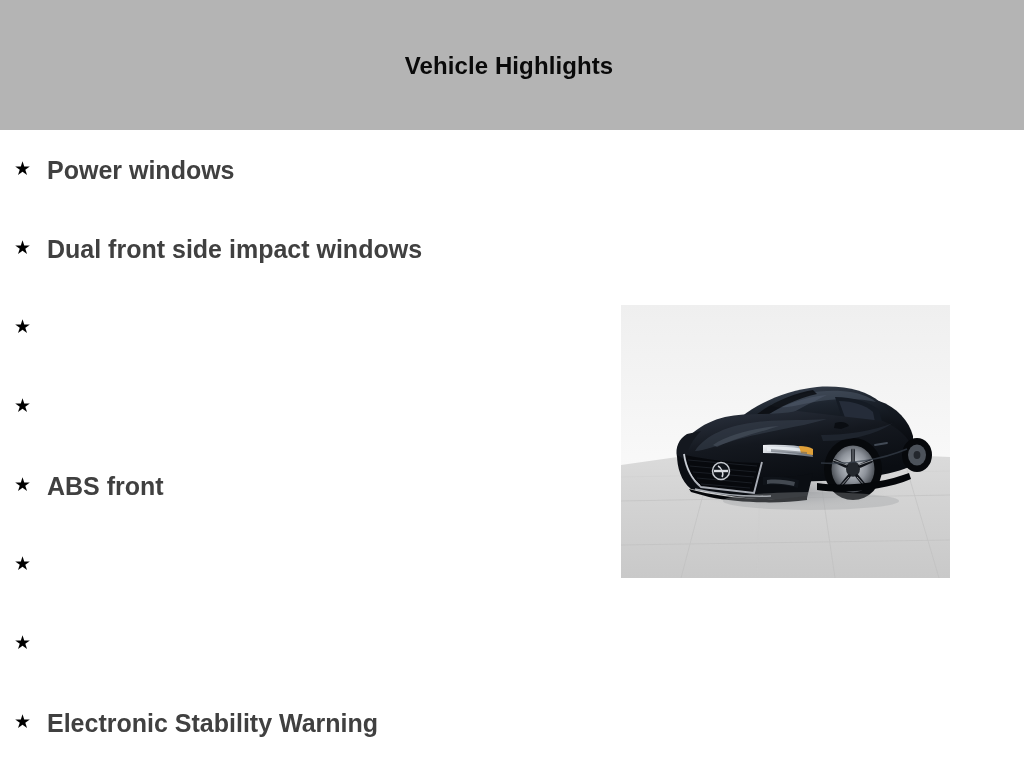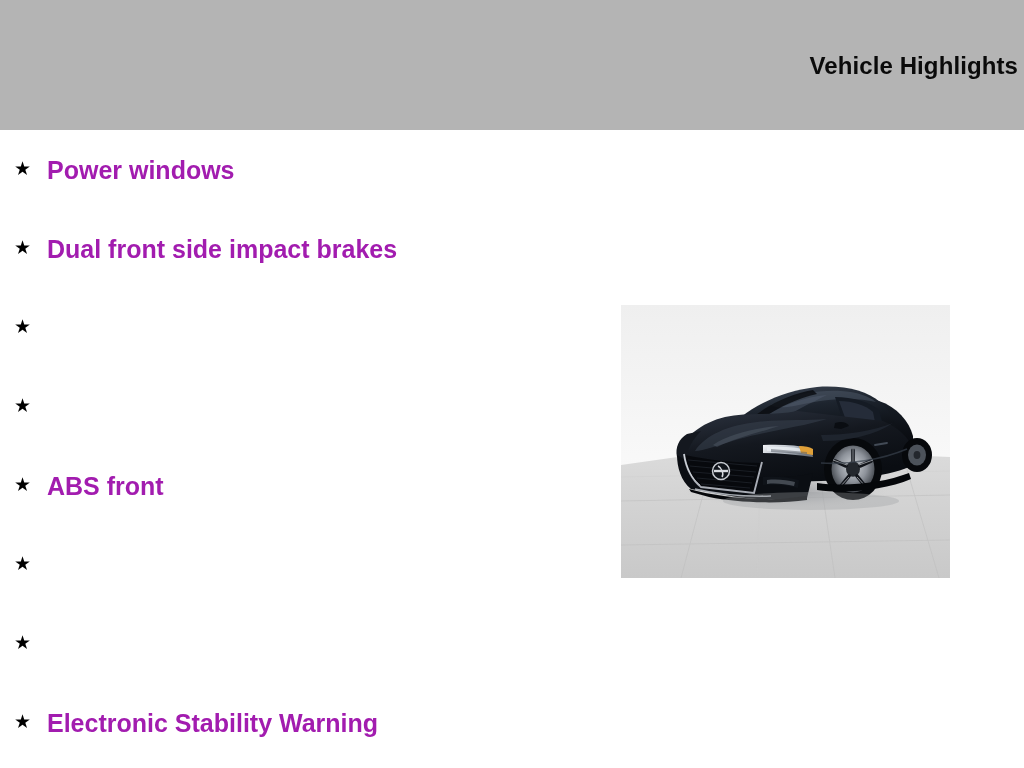--- a/index.html
+++ b/index.html
@@ -23,21 +23,21 @@
     width: 1024px;
     height: 130px;
     background: #b4b4b4;
     box-sizing: border-box;
   }
   #page-title {
     position: absolute;
     left: 0;
     top: 52px;
     width: 1018px;
-    text-align: right;
+    text-align: center;
     font-size: 24px;
     font-weight: bold;
     color: #0a0a0a;
     letter-spacing: 0.1px;
     line-height: 28px;
   }
 
   
   #highlights-list {
     position: absolute;
@@ -63,21 +63,21 @@
     line-height: 19px;
     color: #000000;
     text-align: left;
     margin-top: -2px;
   }
   .highlight-label {
     flex: 1 1 auto;
     margin-left: 15px;
     font-size: 25px;
     font-weight: bold;
-    color: #a21caf;
+    color: #404040;
     line-height: 28px;
     white-space: nowrap;
   }
 
   
   #vehicle-photo {
     position: absolute;
     left: 621px;
     top: 305px;
     width: 329px;
@@ -98,21 +98,21 @@
   <div id="page-title">Vehicle Highlights</div>
 </div>
 
 <ul id="highlights-list">
   <li class="highlight-item">
     <span class="bullet-star">★</span>
     <span class="highlight-label">Power windows</span>
   </li>
   <li class="highlight-item">
     <span class="bullet-star">★</span>
-    <span class="highlight-label">Dual front side impact brakes</span>
+    <span class="highlight-label">Dual front side impact windows</span>
   </li>
   <li class="highlight-item">
     <span class="bullet-star">★</span>
   </li>
   <li class="highlight-item">
     <span class="bullet-star">★</span>
   </li>
   <li class="highlight-item">
     <span class="bullet-star">★</span>
     <span class="highlight-label">ABS front</span>

